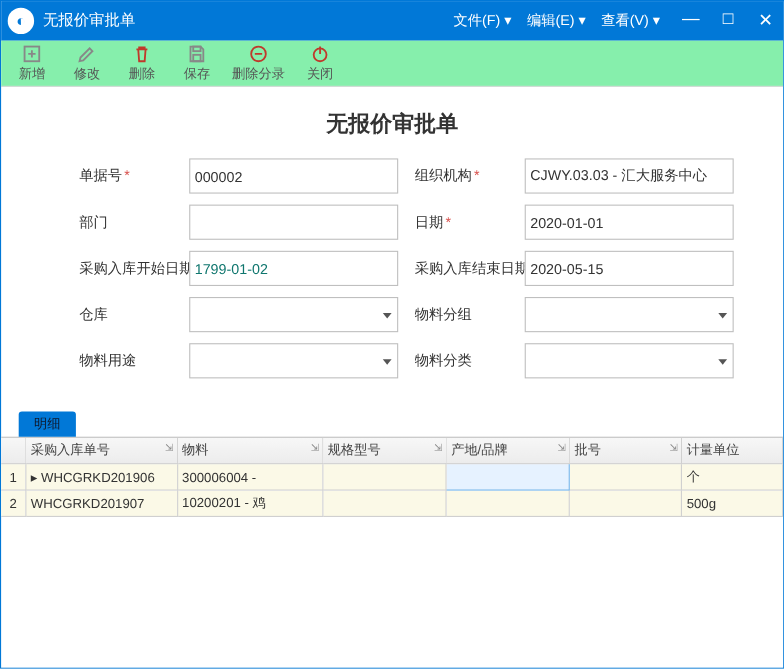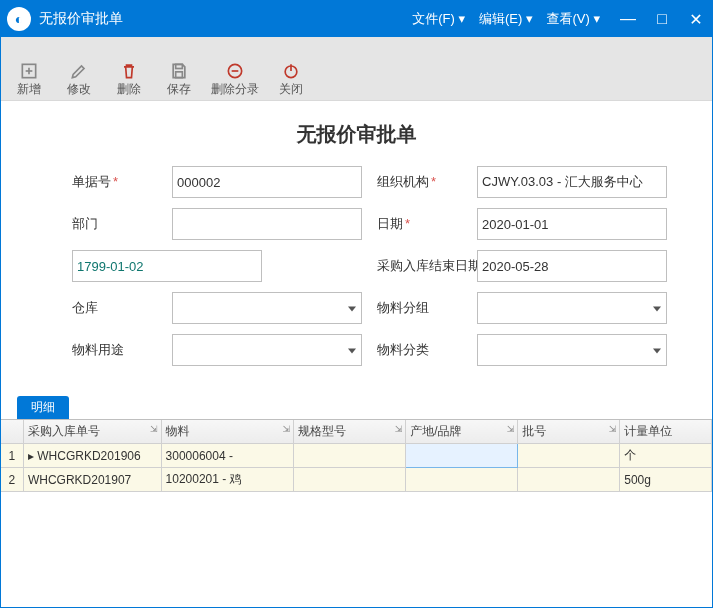--- a/index.html
+++ b/index.html
@@ -18,22 +18,22 @@
     font-size:14px; font-weight:bold;
   }
   .titlebar .title { flex:0 0 auto; }
   .titlebar .spacer { flex:1 1 auto; }
   .titlebar .menu { display:flex; gap:14px; font-size:13px; }
   .titlebar .menu span { cursor:pointer; }
   .titlebar .ctrl { display:flex; gap:14px; margin-left:18px; font-size:16px; }
   .titlebar .ctrl span { cursor:pointer; width:20px; text-align:center; }
 
   .toolbar {
-    height:64px; display:flex; align-items:flex-end; gap:14px; padding:4px 10px 2px 10px;
-    border-bottom:1px solid #d9d9d9; background:#e5e5e5; color:#555;
+    height:42px; display:flex; align-items:flex-end; gap:14px; padding:4px 10px 2px 10px;
+    border-bottom:1px solid #d9d9d9; background:#86efac; color:#555;
   }
   .tbtn { display:flex; flex-direction:column; align-items:center; font-size:12px;
           cursor:pointer; min-width:36px; }
   .tbtn svg { width:20px; height:20px; }
   .tbtn.close-btn svg { stroke:#c0392b; }
   .tbtn.del svg { stroke:#c0392b; }
 
   .content { position:relative; height:calc(100% - 36px - 50px); overflow:hidden; }
 
   .heading { text-align:center; font-size:20px; font-weight:bold; color:#333;
@@ -50,21 +50,21 @@
     align-items:center;
   }
   .inp.drop::after {
     content:""; position:absolute; right:5px; top:50%; transform:translateY(-30%);
     border-left:4px solid transparent; border-right:4px solid transparent;
     border-top:5px solid #555;
   }
 
   .tabbar { margin-top:20px; padding-left:16px; }
   .tab {
-    display:inline-block; background:#0178d7; color:#ffffff; font-size:12px;
+    display:inline-block; background:#0178d7; color:#0f172a; font-size:12px;
     padding:3px 14px; border-top-left-radius:3px; border-top-right-radius:3px;
     cursor:pointer;
   }
   .grid-wrap { border-top:1px solid #bfbfbf; }
 
   table.grid { border-collapse:collapse; width:100%; font-size:12px; color:#333;
                table-layout:fixed;padding-left:28px; }
   table.grid th, table.grid td {
     border-right:1px solid #d0d0d0; border-bottom:1px solid #d0d0d0;
     padding:3px 4px; overflow:hidden; white-space:nowrap; text-align:left;
@@ -174,28 +174,29 @@
         </div>
         <div class="half">
           <div class="lbl"><span>日期</span><span class="req">*</span></div>
           <div class="inp">
               <span>2020-01-01</span>
             </div>
         </div>
       </div>
       <div class="row">
         <div class="half">
+          <div class="lbl">采购入库开始日期</div>
           <div class="inp" style="color:#0f766e">
               <span>1799-01-02</span>
             </div>
         </div>
         <div class="half">
           <div class="lbl">采购入库结束日期</div>
           <div class="inp">
-              <span>2020-05-28</span>
+              <span>2020-05-15</span>
             </div>
         </div>
       </div>
       <div class="row">
         <div class="half">
           <div class="lbl">仓库</div>
           <div class="inp drop">
               <span></span>
             </div>
         </div>

